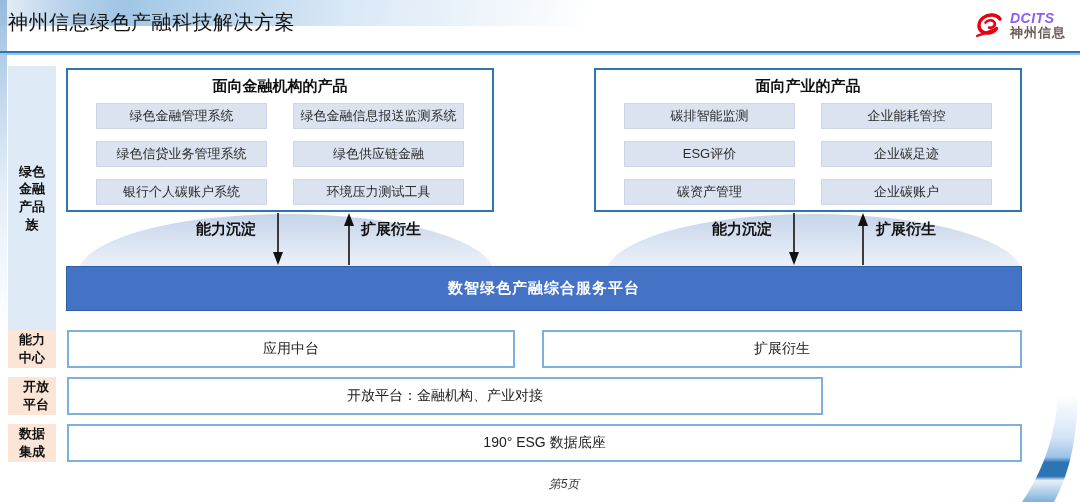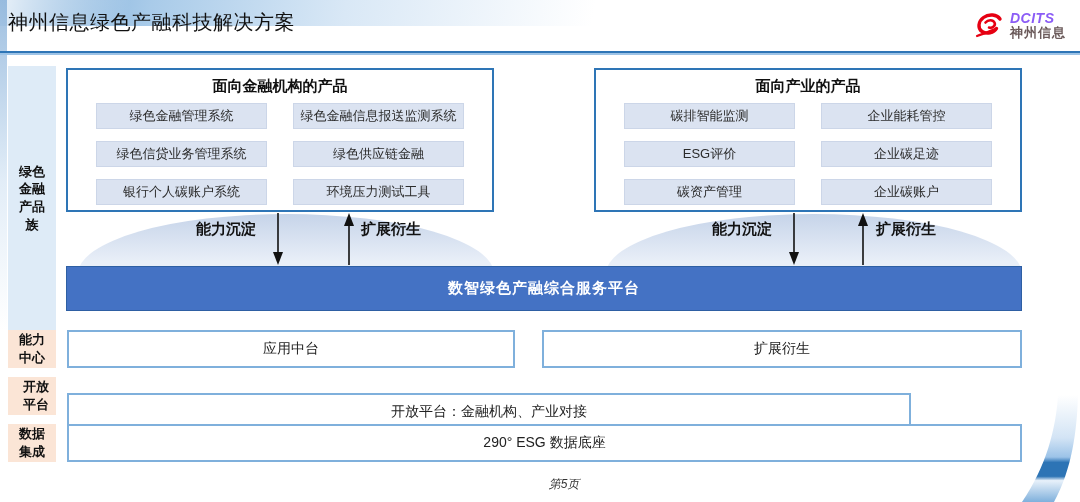--- a/index.html
+++ b/index.html
@@ -76,21 +76,21 @@
     color:#ffffff; font-size:15px; font-weight:bold; letter-spacing:1px;
   }
   
   .row-box {
     position:absolute; background:#fff; border:2px solid #7fb0dc;
     display:flex; align-items:center; justify-content:center;
     font-size:14px; color:#222;
   }
   .rb-app   { left:67px;  top:330px; width:448px; height:38px; }
   .rb-model { left:542px; top:330px; width:480px; height:38px; }
-  .rb-open  { left:67px;  top:393px; width:844px; height:38px; }
+  .rb-open  { left:67px;  top:377px; width:756px; height:38px; }
   .rb-data  { left:67px;  top:424px; width:955px; height:38px; }
   
   .footer-page {
     position:absolute; left:0; right:0; top:476px; text-align:center;
     font-size:12px; font-style:italic; color:#333;padding-left:48px;
   }
   .corner-swoosh { position:absolute; right:0; bottom:0; width:62px; height:107px; }
 </style>
 </head>
 <body>
@@ -176,21 +176,21 @@
     <line x1="7" y1="52" x2="7" y2="12" stroke="#111" stroke-width="1.6"></line>
       <polygon points="2,13 12,13 7,0" fill="#111"></polygon>
   </svg>
   <div class="flow-label" style="left:876px;">扩展衍生</div>
 
   <div class="platform-bar">数智绿色产融综合服务平台</div>
 
   <div class="row-box rb-app">应用中台</div>
   <div class="row-box rb-model">扩展衍生</div>
   <div class="row-box rb-open">开放平台：金融机构、产业对接</div>
-  <div class="row-box rb-data">290° ESG 数据底座</div>
+  <div class="row-box rb-data">190° ESG 数据底座</div>
 
   <div class="footer-page">第5页</div>
 
   <svg class="corner-swoosh" viewBox="0 0 62 107">
     <defs>
       <linearGradient id="rg" x1="0" y1="0" x2="0" y2="1">
         <stop offset="0" stop-color="#ffffff"></stop>
         <stop offset="0.40" stop-color="#d3e4f5"></stop>
         <stop offset="0.58" stop-color="#9cc3e8"></stop>
         <stop offset="0.63" stop-color="#2d74b5"></stop>

